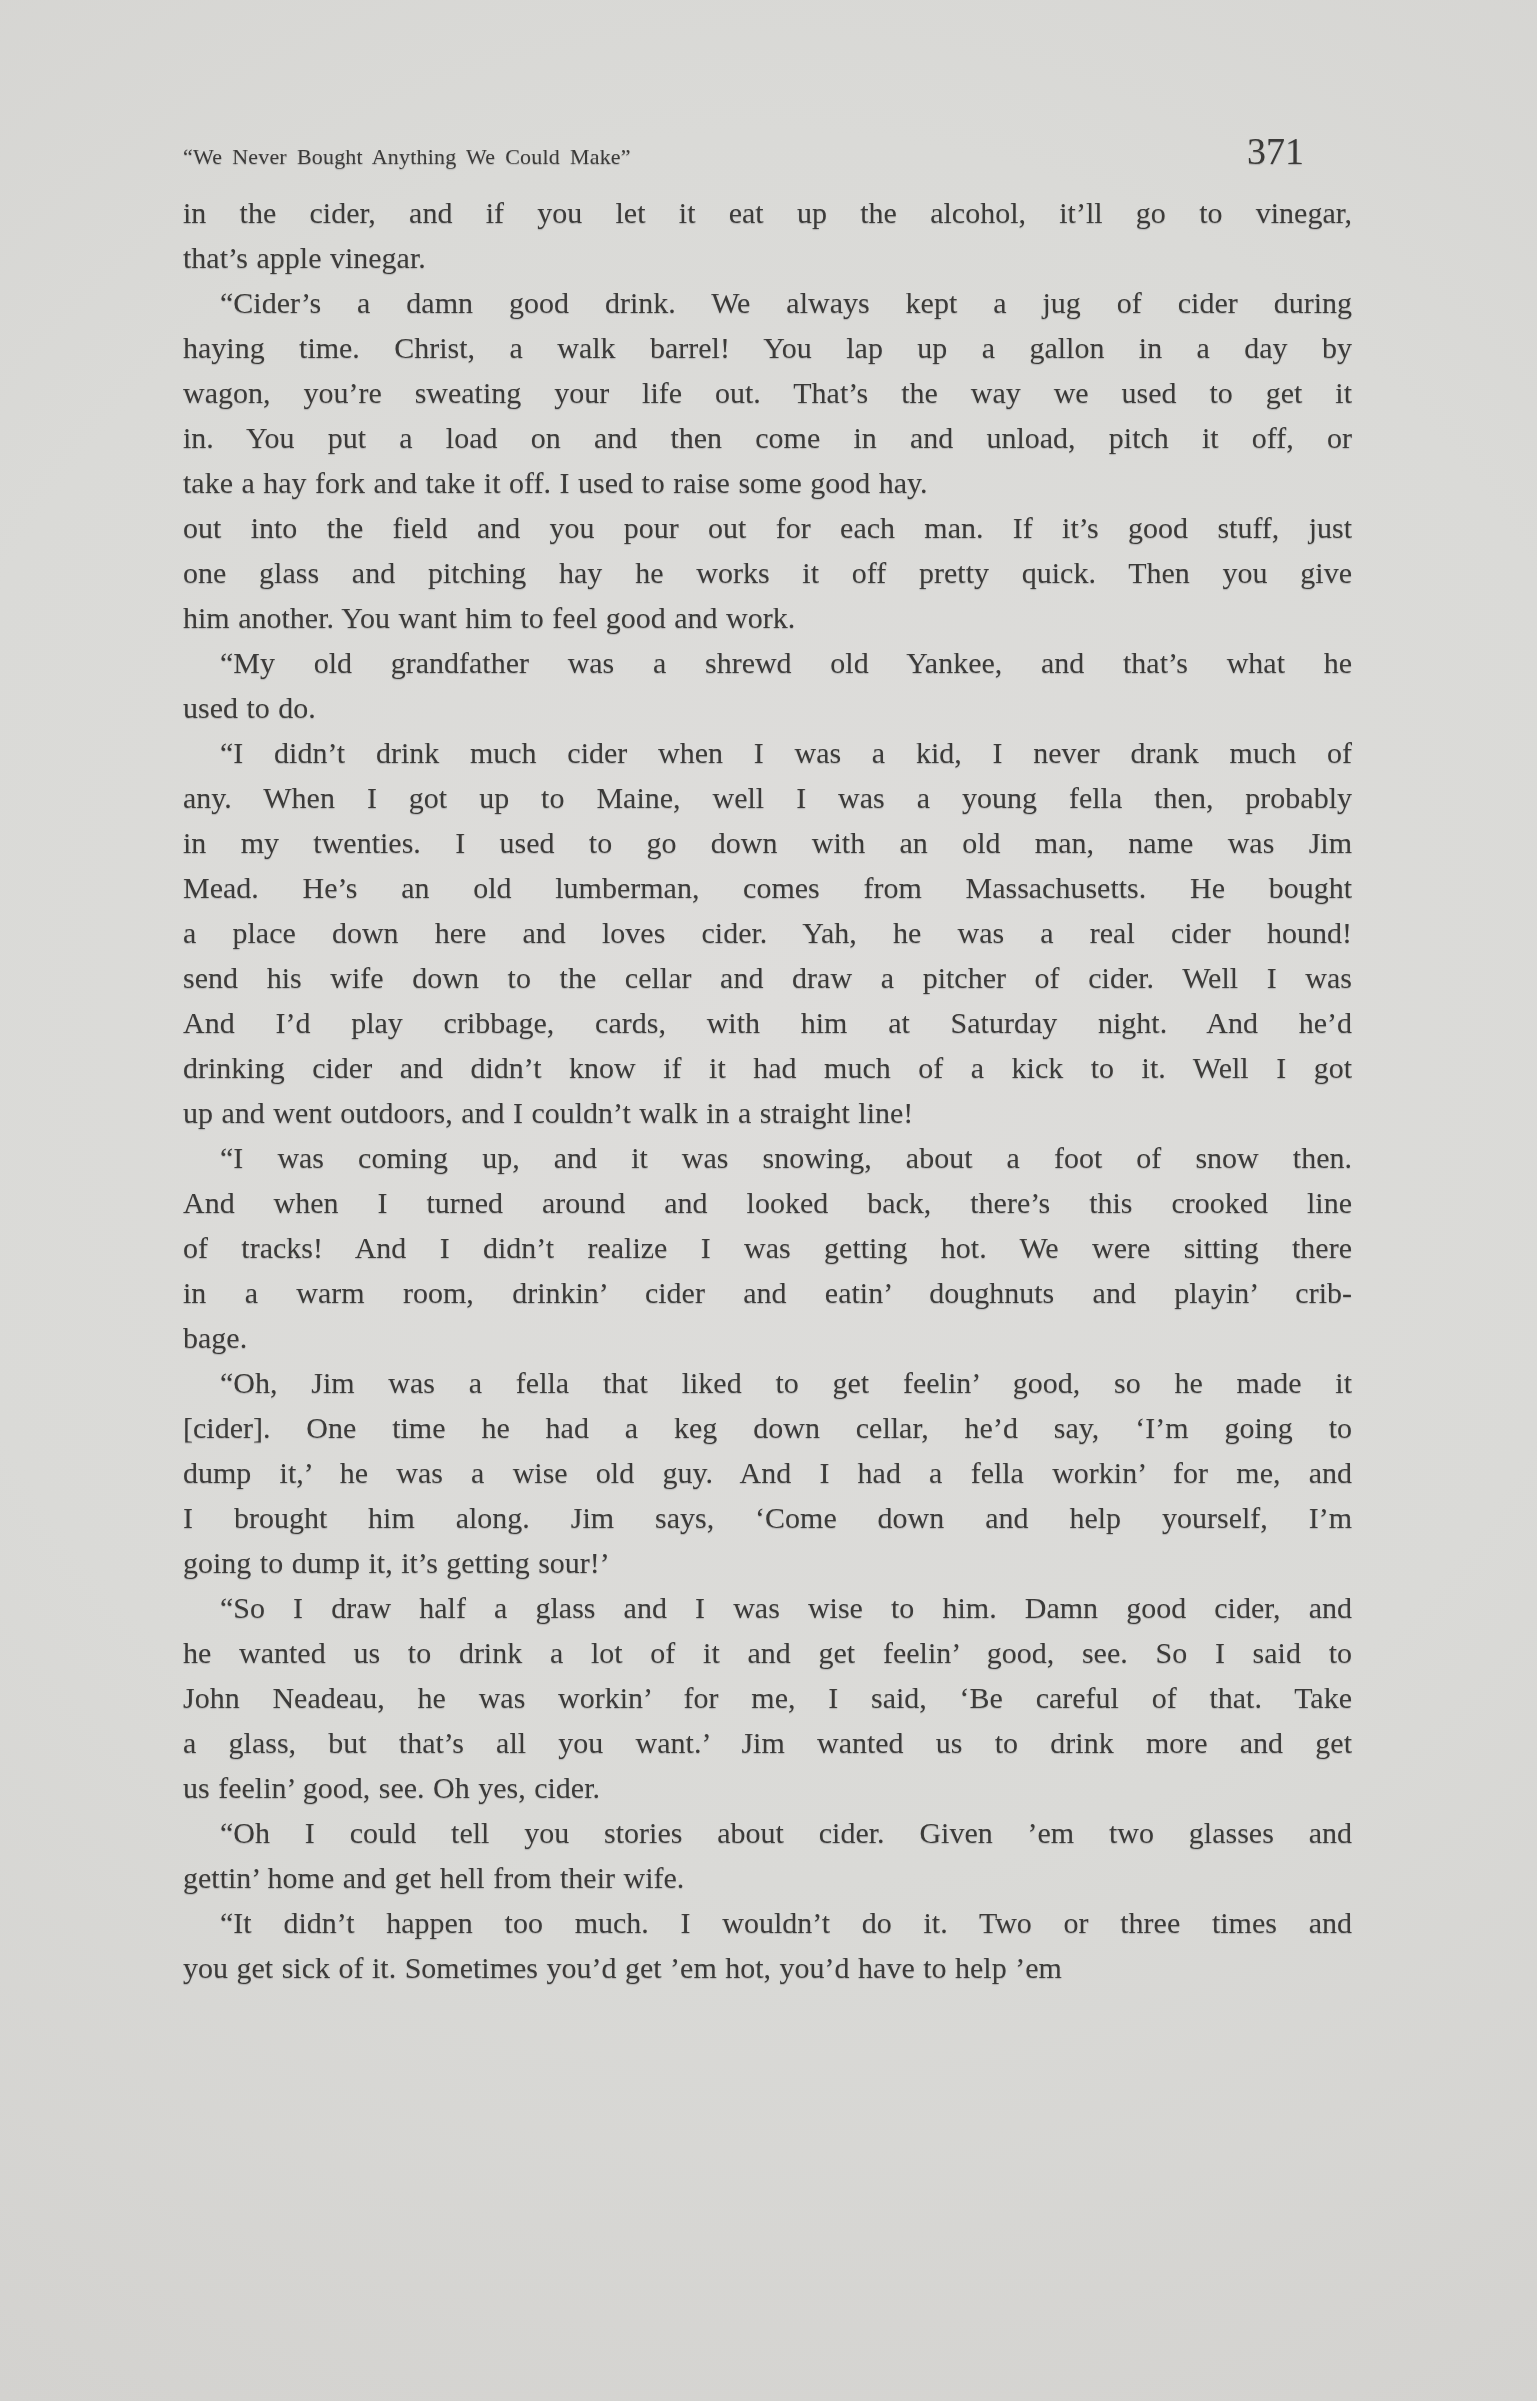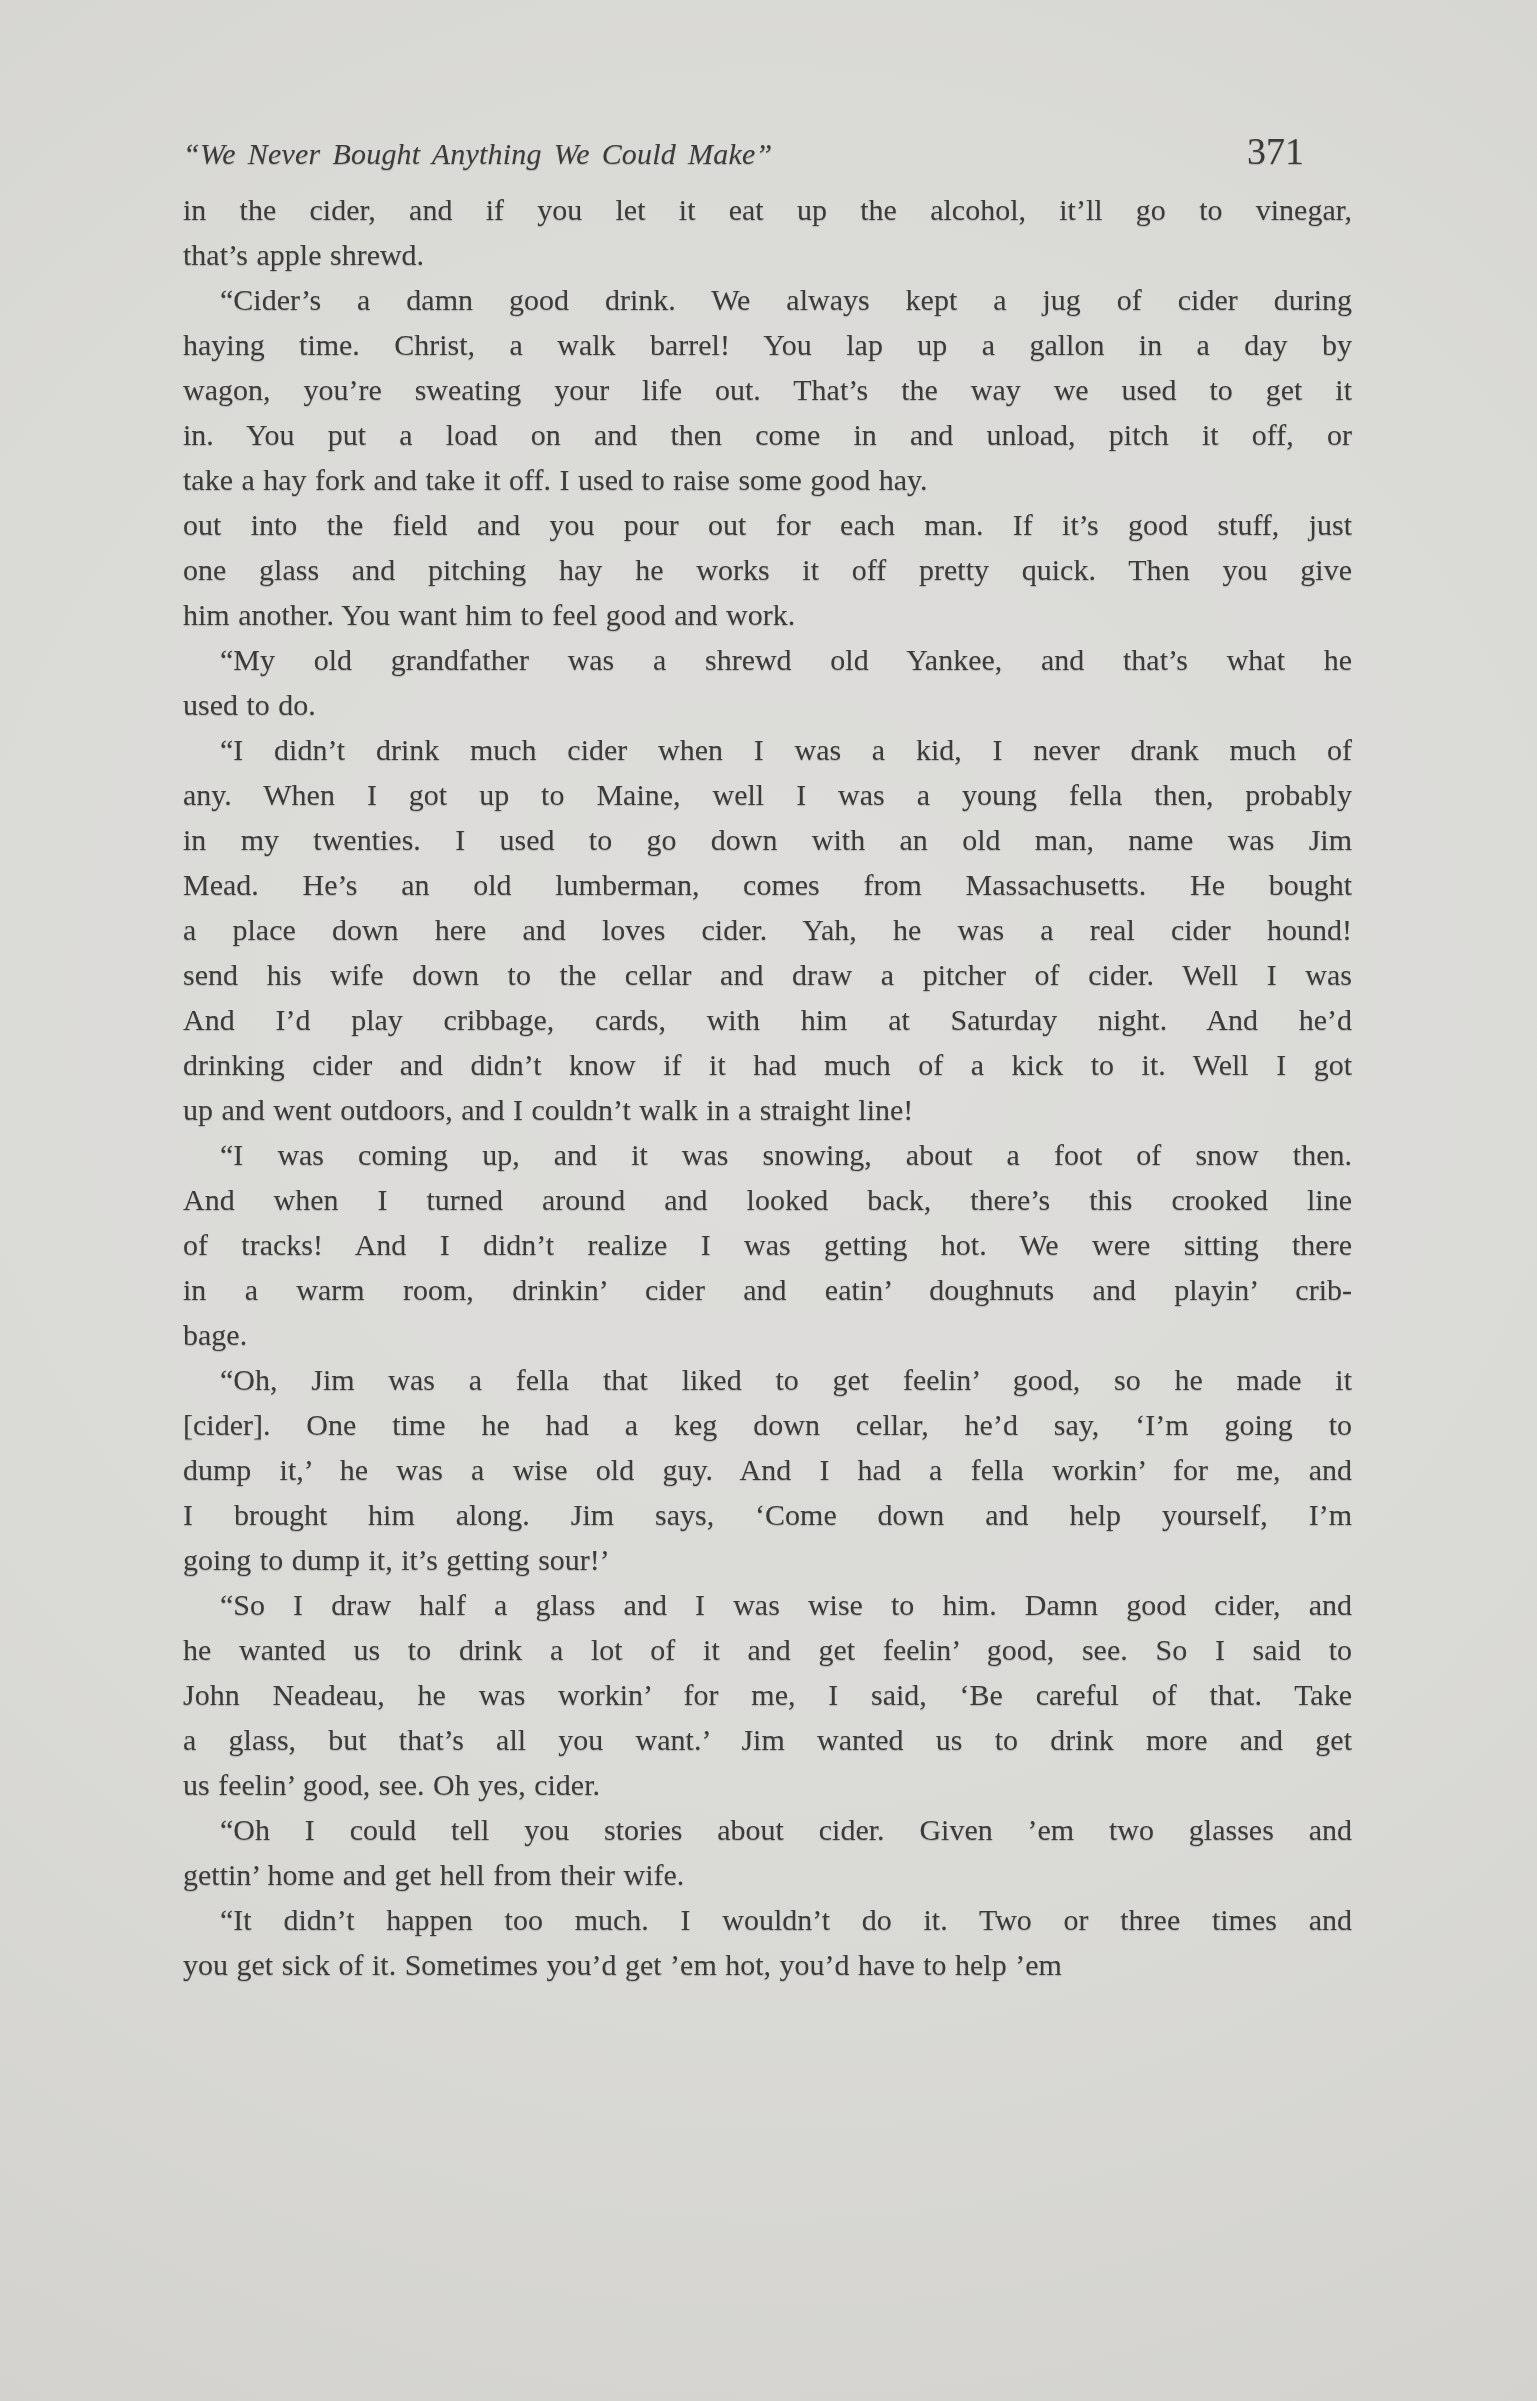--- a/index.html
+++ b/index.html
@@ -22,22 +22,21 @@
     padding: 134px 186px 0 183px;
   }
   .running-header {
     display: flex;
     justify-content: space-between;
     align-items: baseline;
     line-height: 34px;
     text-shadow: 0 0.5px 1px rgba(70,70,80,0.30);
   }
   .running-title {
-    font-style: italic;
-    font-size: 30px;
+    font-size: 22px;
     letter-spacing: 0.2px;
     word-spacing: 4.3px;
   }
   .running-pagenum {
     font-size: 38px;
     margin-right: 48px;
   }
   .page-body {
     margin-top: 16px;
     width: 1169px;
@@ -66,21 +65,21 @@
 
   <div class="running-header">
     <span class="running-title">“We Never Bought Anything We Could Make”</span>
     <span class="running-pagenum">371</span>
   </div>
 
   <div class="page-body">
 
     <p class="para">
       <span class="line first">in the cider, and if you let it eat up the alcohol, it’ll go to vinegar,</span>
-      <span class="line last">that’s apple shrewd.</span>
+      <span class="line last">that’s apple vinegar.</span>
     </p>
 
     <p class="para indented">
       <span class="line first">“Cider’s a damn good drink. We always kept a jug of cider during</span>
       <span class="line">haying time. Christ, a walk barrel! You lap up a gallon in a day by</span>
       <span class="line">wagon, you’re sweating your life out. That’s the way we used to get it</span>
       <span class="line">in. You put a load on and then come in and unload, pitch it off, or</span>
       <span class="line last">take a hay fork and take it off. I used to raise some good hay.</span>
     </p>
 

